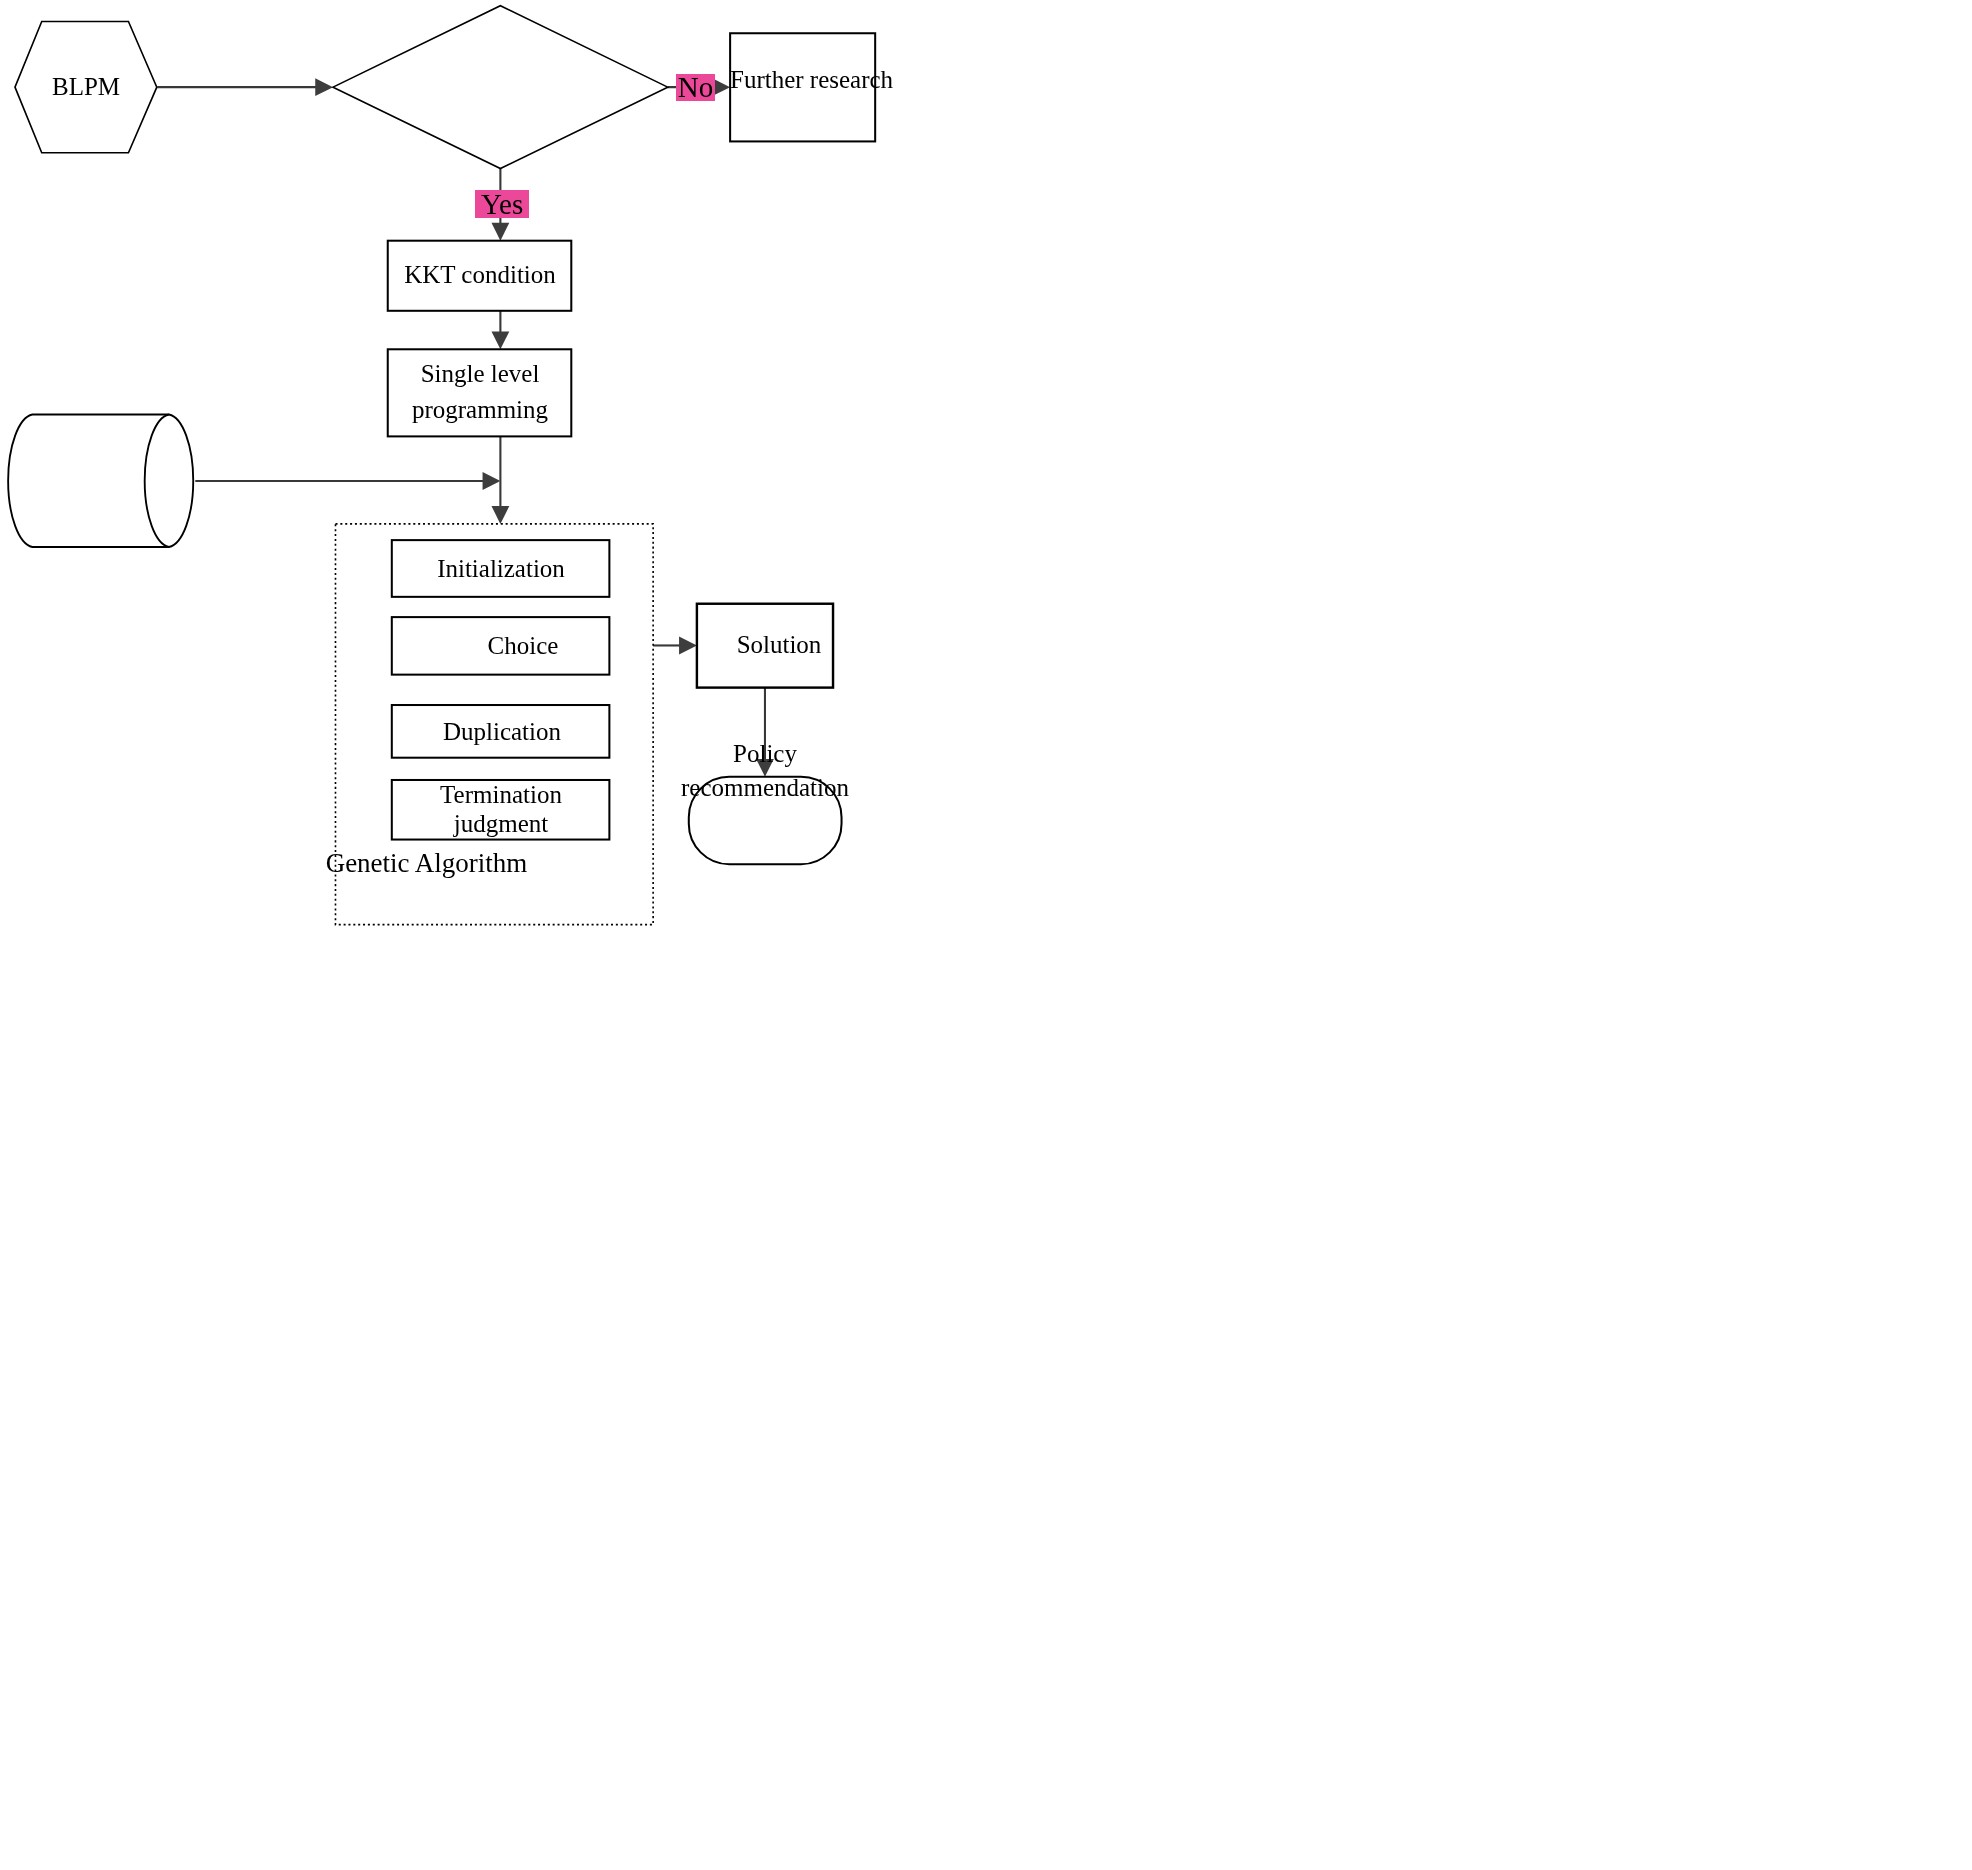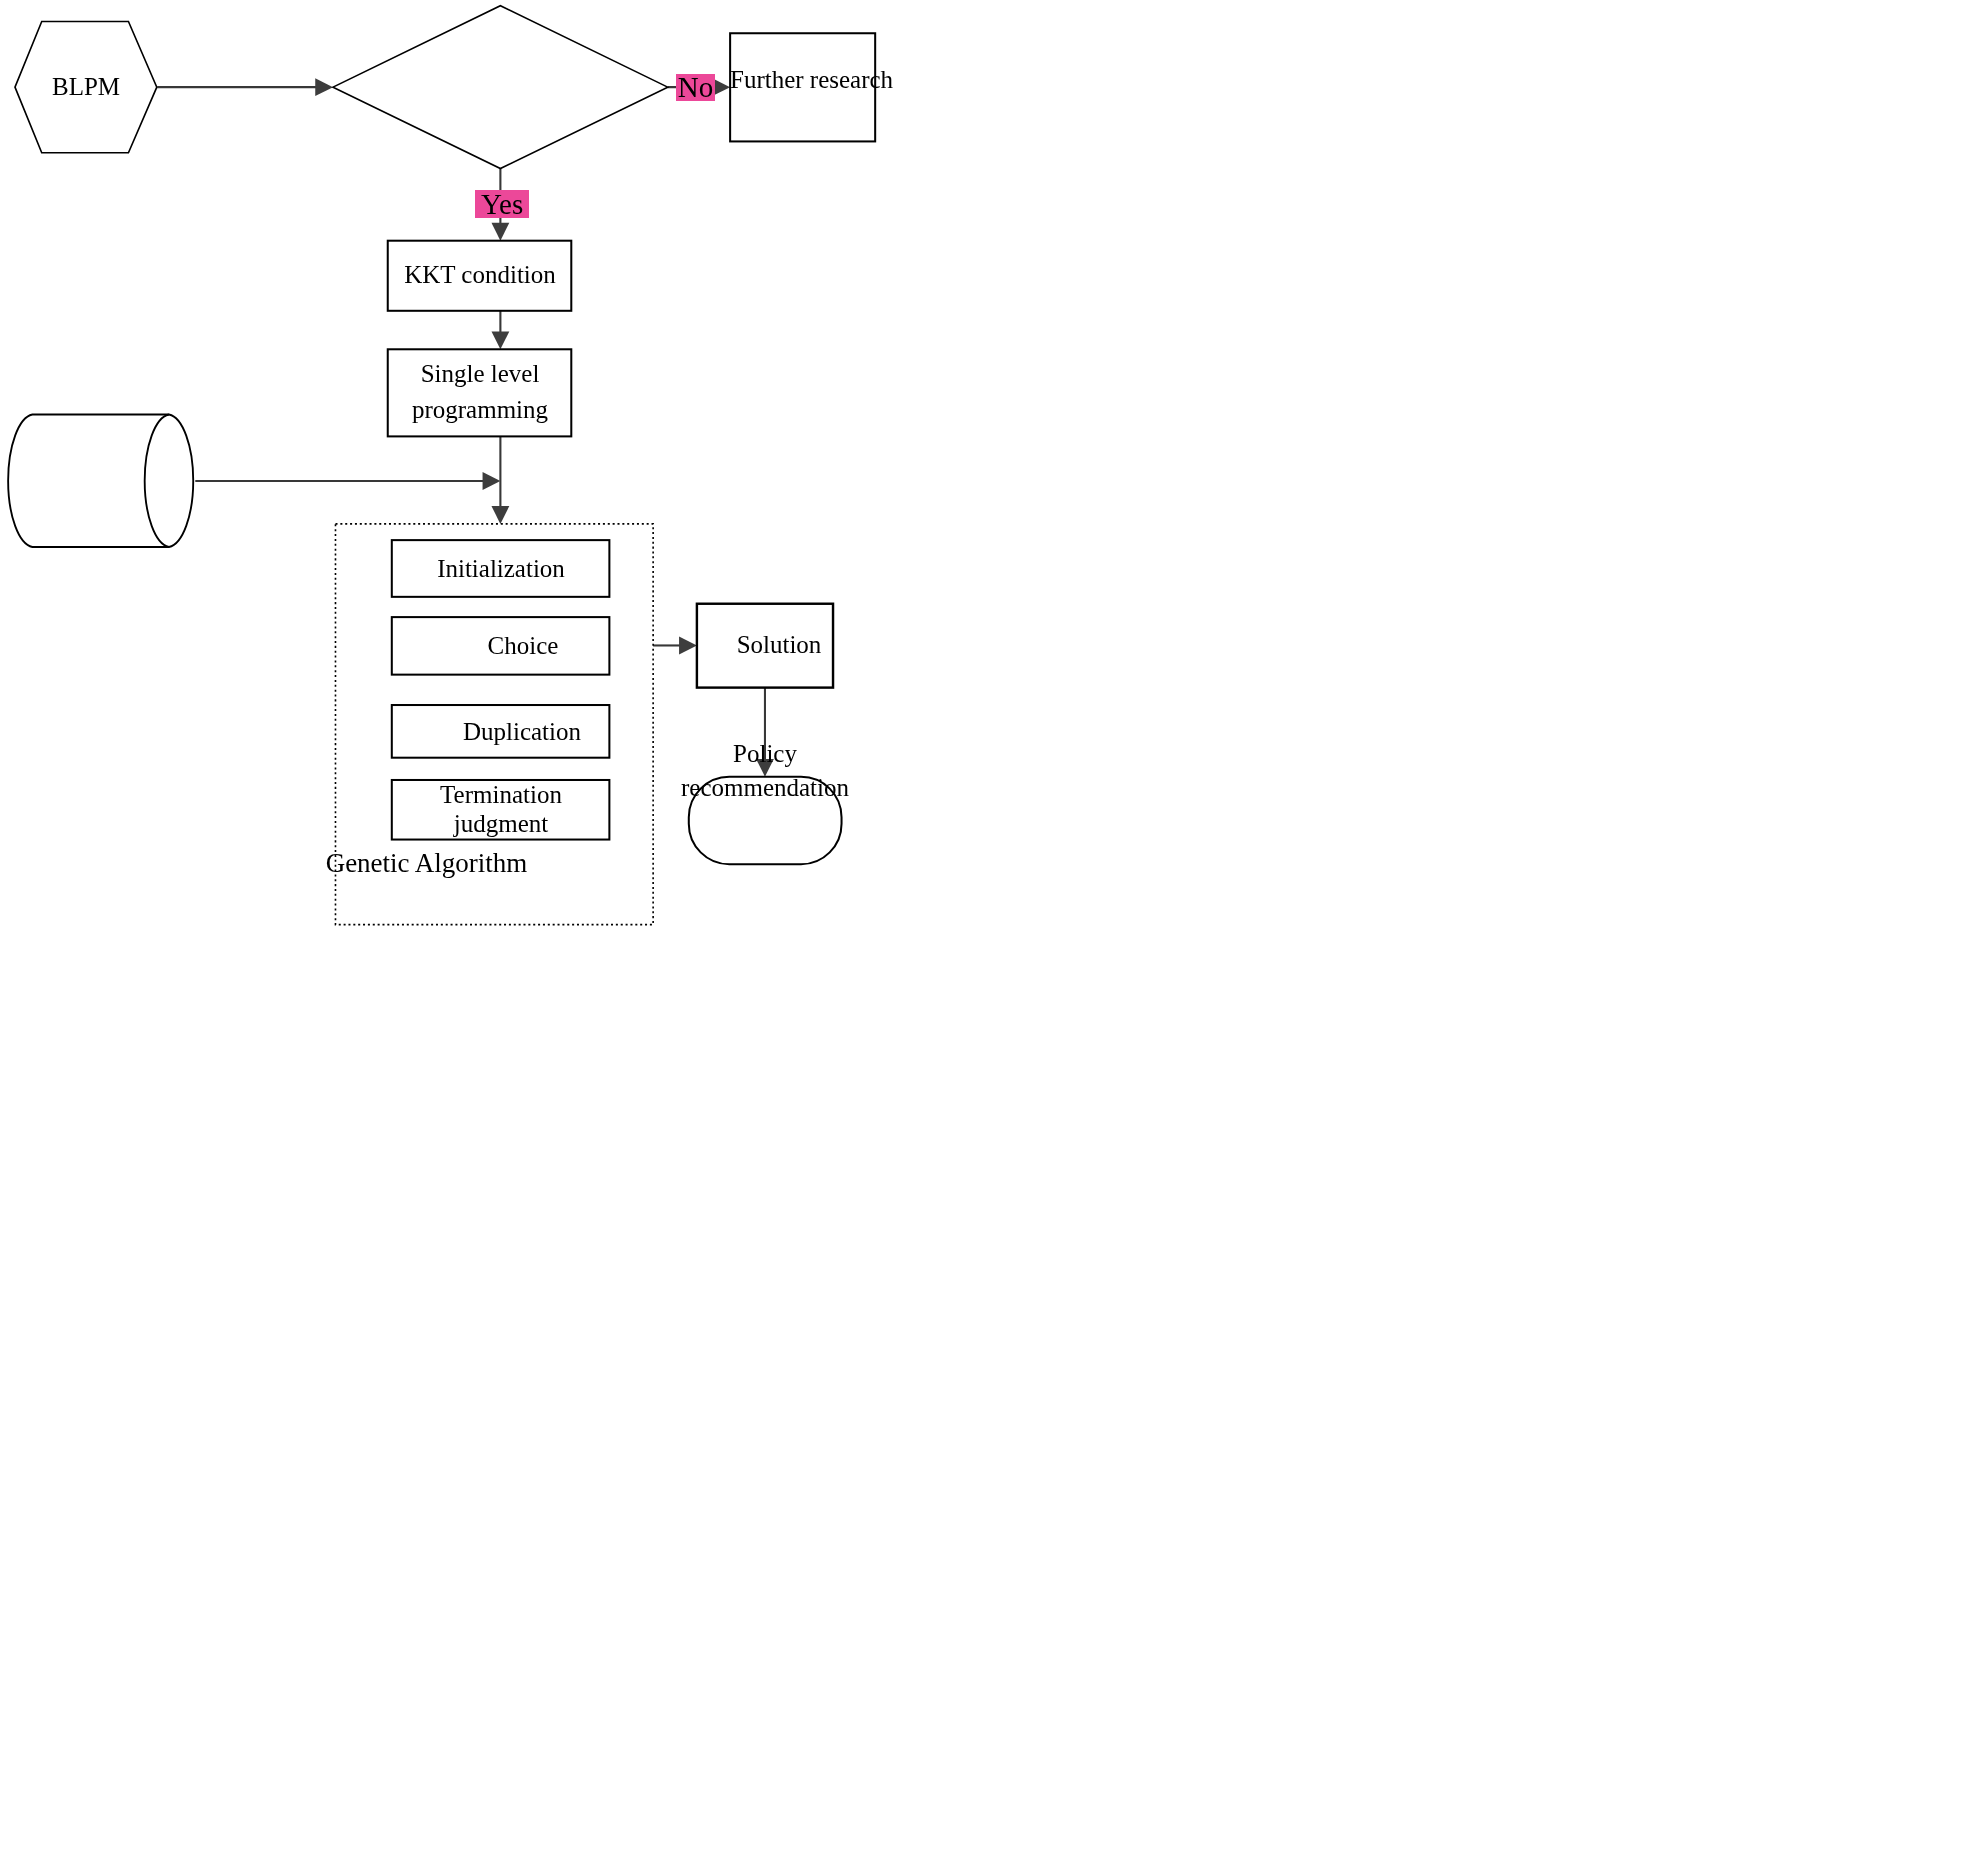--- a/index.html
+++ b/index.html
@@ -96,21 +96,21 @@
   <div class="lbl" style="left:388px;top:356px;width:184px;line-height:36px;">
     <span>Single level</span>
     <span>programming</span>
   </div>
 
 
   <div class="lbl" style="left:392px;top:552px;width:218px;line-height:33px;">Initialization</div>
 
   <div class="lbl" style="left:398px;top:629px;width:218px;line-height:33px;padding-left:16px;">Choice</div>
 
-  <div class="lbl" style="left:392px;top:715px;width:220px;line-height:33px;padding-left:20px;">Duplication</div>
+  <div class="lbl" style="left:392px;top:715px;width:220px;line-height:33px;">Duplication</div>
 
   <div class="lbl" style="left:392px;top:780px;width:218px;line-height:29px;">
     <span>Termination</span>
     <span>judgment</span>
   </div>
 
   <div class="lbl" style="left:305px;top:847px;width:243px;line-height:33px;font-size:27px;">Genetic Algorithm</div>
 
   <div class="lbl" style="left:697px;top:628px;width:164px;line-height:33px;">Solution</div>
 

